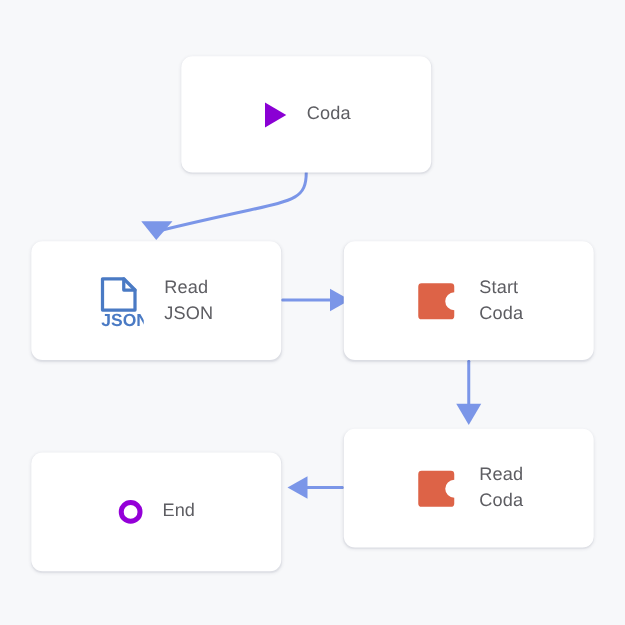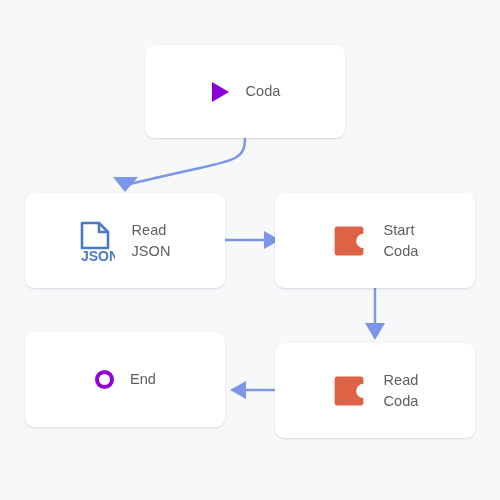--- a/index.html
+++ b/index.html
@@ -145,21 +145,21 @@
           <path d="M4 7 a3 3 0 0 1 3 -3 h26 a3 3 0 0 1 3 3 v5
                    a8 8 0 0 0 0 16 v5 a3 3 0 0 1 -3 3 h-26
                    a3 3 0 0 1 -3 -3 z" fill="#dd6347"></path>
         </svg>
       </span>
       <span class="node-label">Start
 Coda</span>
     </div>
   </div>
 
-  <div class="node compact" style="left:25px; top:332px; width:200px; height:95px;">
+  <div class="node compact" style="left:25px; top:362px; width:200px; height:95px;">
     <div class="node-inner">
       <span class="node-icon">
         <span class="icon-ring"></span>
       </span>
       <span class="node-label">End</span>
     </div>
   </div>
 
   <div class="node" style="left:275px; top:343px; width:200px; height:95px;">
     <div class="node-inner">

